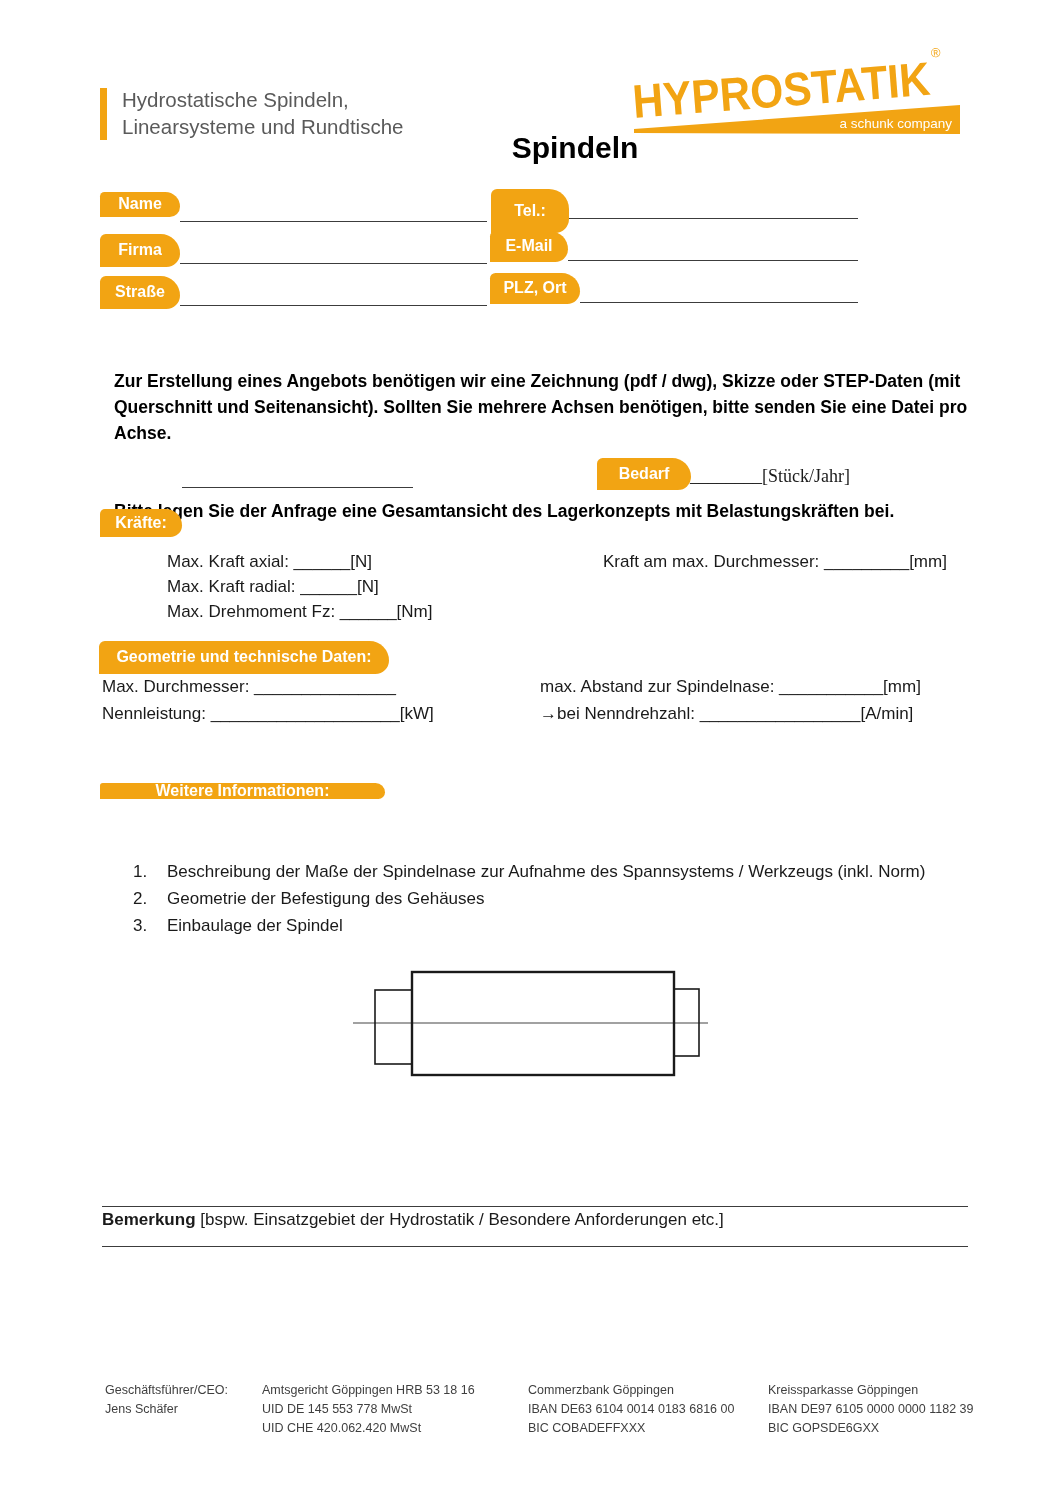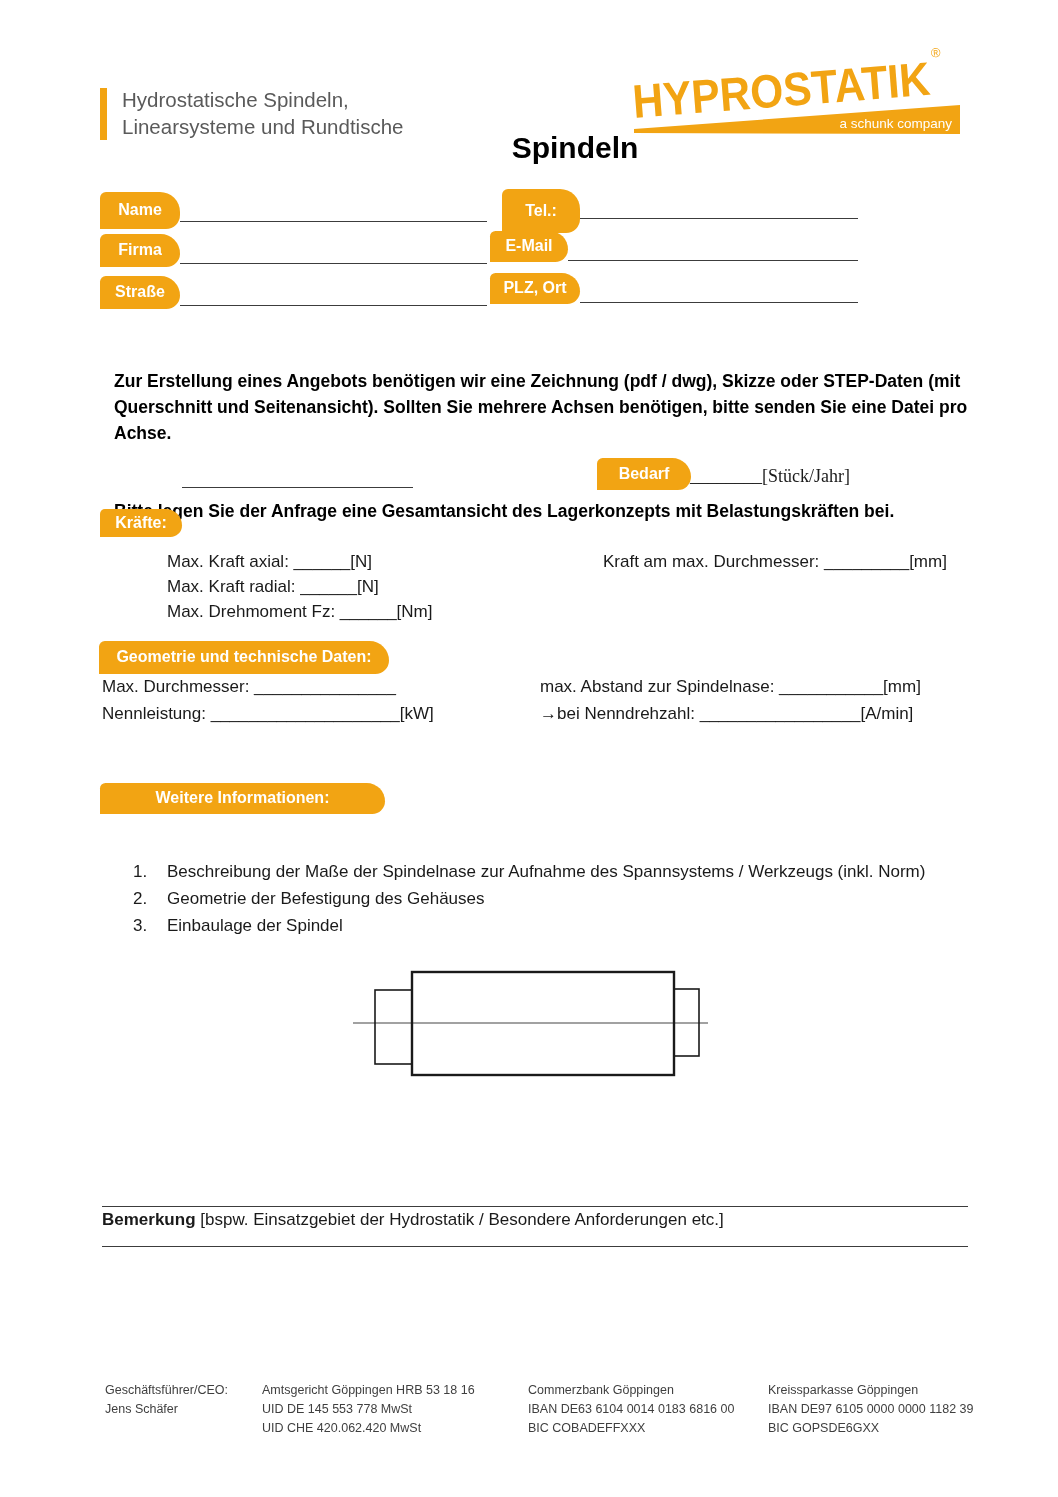--- a/index.html
+++ b/index.html
@@ -40,36 +40,36 @@
       <g transform="rotate(-4.5 2 66)">
         <text x="2" y="66" font-size="47" font-weight="bold" fill="#F2A413" textLength="298" lengthAdjust="spacingAndGlyphs">HYPROSTATIK</text>
         <text x="303" y="29" font-size="13" fill="#F2A413">®</text>
       </g>
       <text x="320" y="76" font-size="13.5" fill="#ffffff" text-anchor="end">a schunk company</text>
     </svg>
   </div>
 
   <div class="title">Spindeln</div>
 
-  <div class="tab" style="left:100px;top:192px;width:80px;height:37px;">
+  <div class="tab" style="left:100px;top:192px;width:80px;height:25px;">
     <span>Name</span>
   </div>
   <div class="fill-line" style="left:180px;top:221px;width:307px;"></div>
 
   <div class="tab" style="left:100px;top:234px;width:80px;height:33px;">
     <span>Firma</span>
   </div>
   <div class="fill-line" style="left:180px;top:263px;width:307px;"></div>
 
   <div class="tab" style="left:100px;top:276px;width:80px;height:33px;">
     <span>Straße</span>
   </div>
   <div class="fill-line" style="left:180px;top:305px;width:307px;"></div>
 
-  <div class="tab" style="left:502px;top:189px;width:78px;height:44px;">
+  <div class="tab" style="left:491px;top:189px;width:78px;height:44px;">
     <span>Tel.:</span>
   </div>
   <div class="fill-line" style="left:568px;top:218px;width:290px;"></div>
 
   <div class="tab" style="left:490px;top:231px;width:78px;height:31px;">
     <span>E-Mail</span>
   </div>
   <div class="fill-line" style="left:568px;top:260px;width:290px;"></div>
 
   <div class="tab" style="left:490px;top:273px;width:90px;height:31px;">
@@ -100,21 +100,21 @@
   <div class="txt" style="left:603px;top:552px;">Kraft am max. Durchmesser: _________[mm]</div>
 
   <div class="tab" style="left:99px;top:641px;width:290px;height:33px;">
     <span>Geometrie und technische Daten:</span>
   </div>
   <div class="txt" style="left:102px;top:677px;">Max. Durchmesser: _______________</div>
   <div class="txt" style="left:102px;top:704px;">Nennleistung: ____________________[kW]</div>
   <div class="txt" style="left:540px;top:677px;">max. Abstand zur Spindelnase: ___________[mm]</div>
   <div class="txt" style="left:540px;top:704px;">→bei Nenndrehzahl: _________________[A/min]</div>
 
-  <div class="tab" style="left:100px;top:783px;width:285px;height:31px;">
+  <div class="tab" style="left:100px;top:783px;width:285px;height:16px;">
     <span>Weitere Informationen:</span>
   </div>
 
   <div class="list">
     <div class="list-row">
       <span class="list-num">1.</span>
       <span>Beschreibung der Maße der Spindelnase zur Aufnahme des Spannsystems / Werkzeugs (inkl. Norm)</span>
     </div>
     <div class="list-row">
       <span class="list-num">2.</span>

